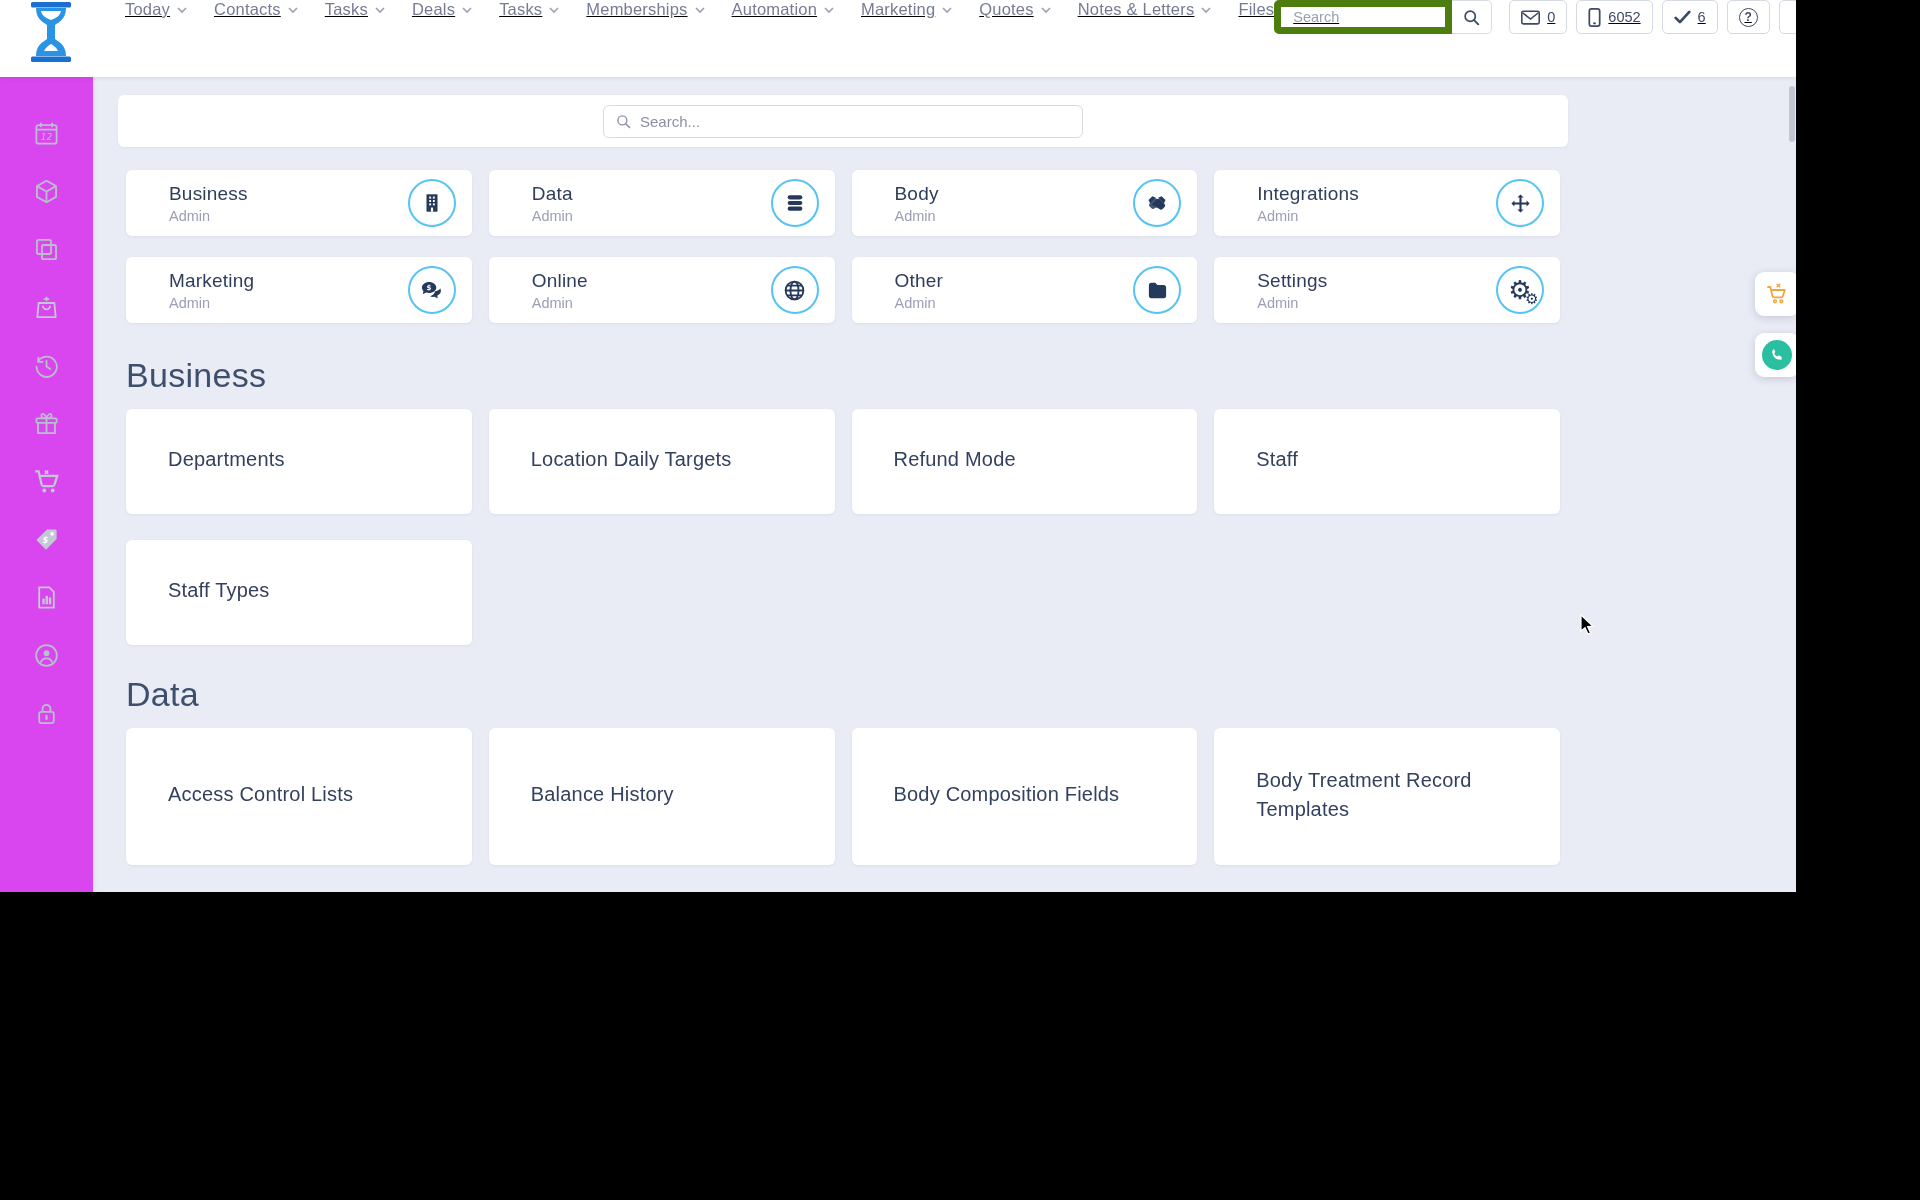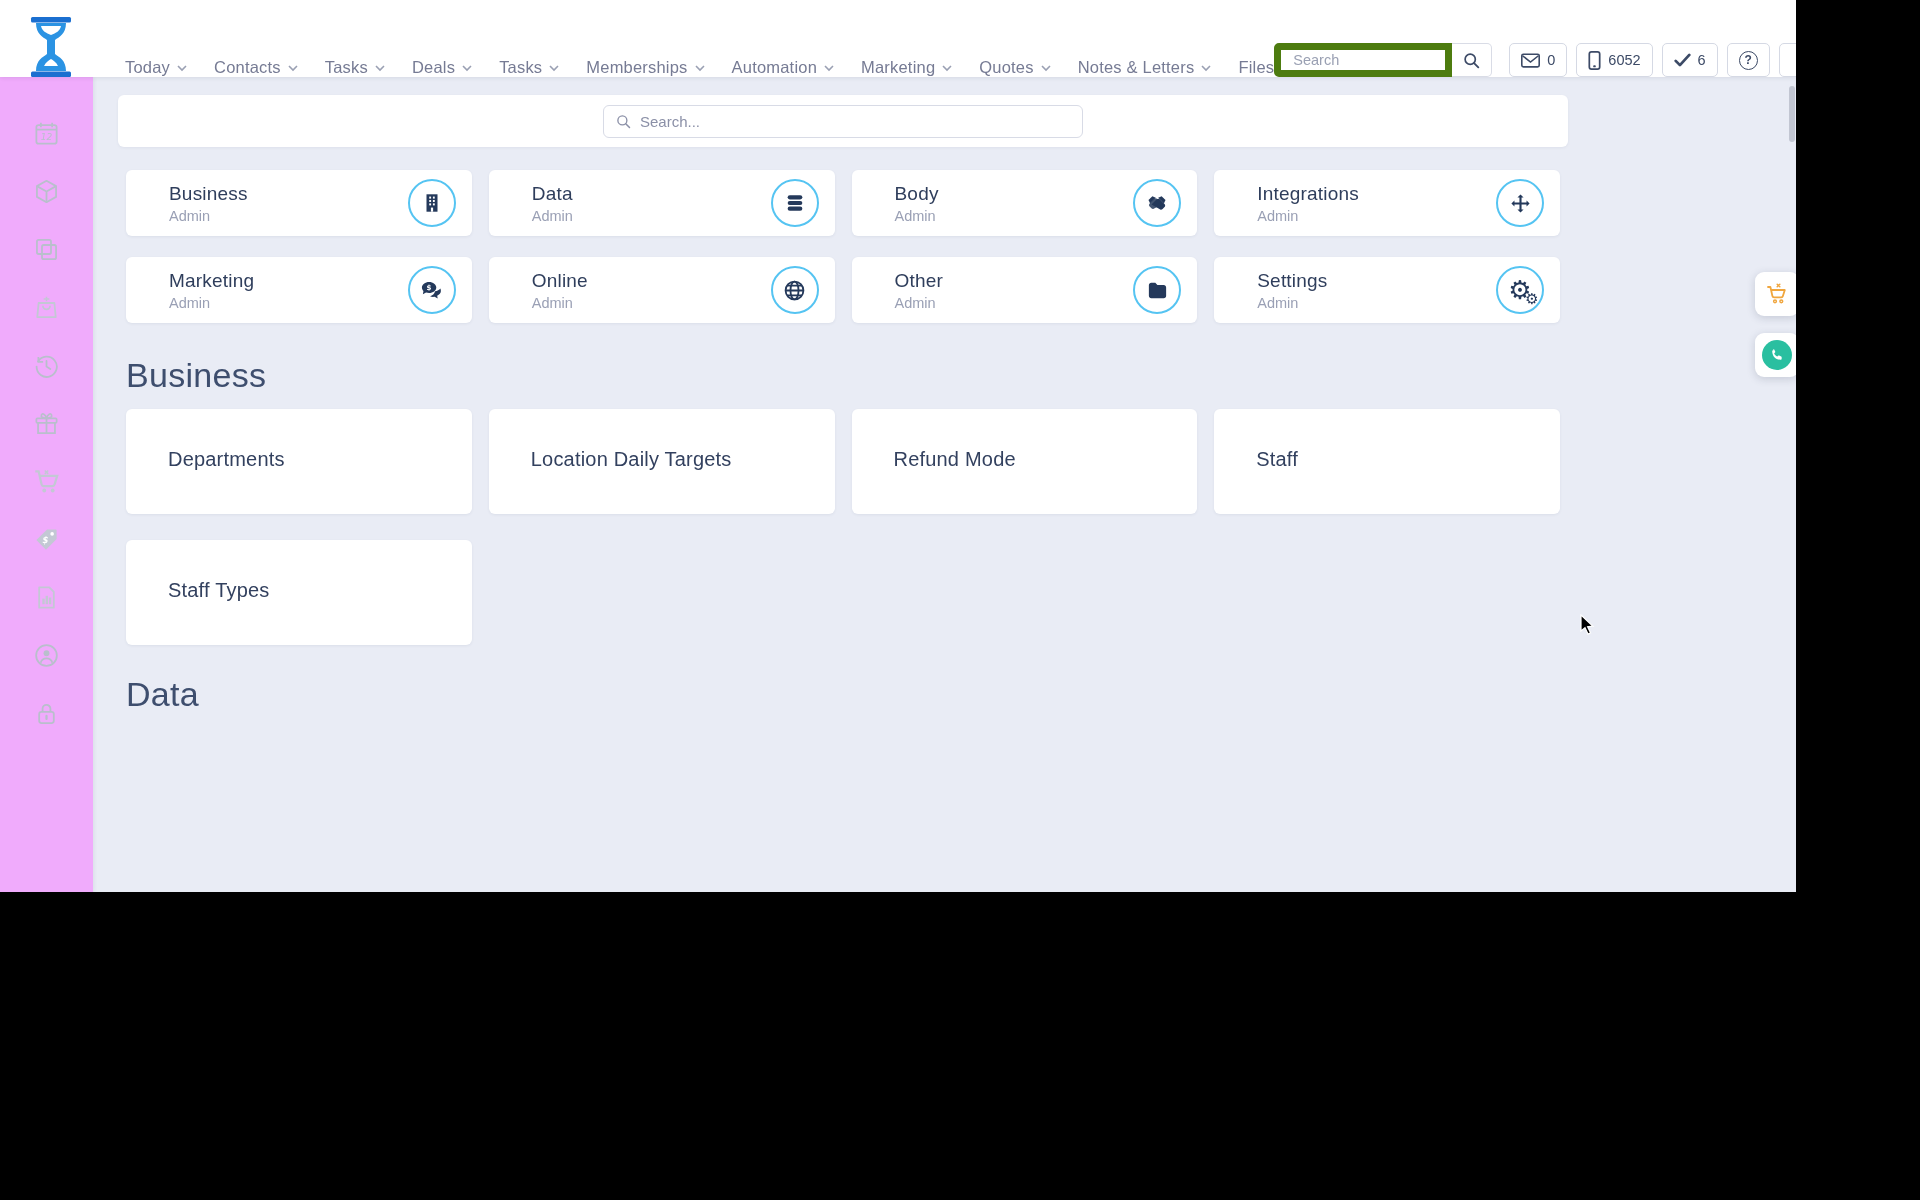--- a/index.html
+++ b/index.html
@@ -1,36 +1,36 @@
 <!DOCTYPE html>
 <html><head>
 <meta charset="utf-8">
 <style>
   * { margin:0; padding:0; box-sizing:border-box; }
   html,body { width:1920px; height:1200px; background:#000; font-family:"Liberation Sans","DejaVu Sans",sans-serif; overflow:hidden; }
 
   .app { position:absolute; left:0; top:0; width:1796px; height:892px; background:#e9ecf5; overflow:hidden; }
 
   
-  .topbar { position:absolute; left:0; top:0; width:1796px; height:77px; background:#fff; box-shadow:0 1px 4px rgba(40,50,80,.10); display:flex; align-items:flex-end; padding:0 18px 0 25px; z-index:30; }
+  .topbar { position:absolute; left:0; top:0; width:1796px; height:77px; background:#fff; box-shadow:0 1px 4px rgba(40,50,80,.10); display:flex; align-items:flex-start; padding:0 18px 0 25px; z-index:30;text-decoration:underline; }
   .logo { width:52px; height:60px; flex:0 0 auto; margin-top:2px; }
   .nav { display:flex; align-items:center; gap:27px; margin-left:48px; }
   .nav-item { display:flex; align-items:center; gap:7px; color:#767b94; font-size:16.5px; letter-spacing:.2px; cursor:pointer; white-space:nowrap; }
   .nav-item svg { margin-top:2px; }
 
   .top-right { margin-left:auto; display:flex; align-items:center; gap:9px; }
   .search-group { display:flex; align-items:stretch; height:34px; margin-right:8px; }
   .search-group input { width:178px; border:7px solid #4d7c0f; border-radius:5px 0 0 5px; padding:0 12px; font-size:14.5px; color:#3c4a66; outline:none; background:#fff; }
   .search-group input::placeholder { color:#9aa0b3; }
   .search-btn { width:40px; border:1px solid #d9dce6; border-left:none; border-radius:0 5px 5px 0; background:#fff; display:flex; align-items:center; justify-content:center; cursor:pointer; }
   .badge-btn { height:34px; min-width:40px; border:1px solid #d5d9e4; border-radius:5px; background:#fff; display:flex; align-items:center; justify-content:center; gap:7px; padding:0 11px; color:#3c4a66; font-size:14.5px; cursor:pointer; }
   .badge-btn .qmark { width:19px; height:19px; border:1.6px solid #3c4a66; border-radius:50%; display:flex; align-items:center; justify-content:center; font-size:12px; font-weight:700; }
 
   
-  .sidebar { position:absolute; left:0; top:77px; width:93px; height:815px; background:#f0abfc; box-shadow:1px 0 4px rgba(40,50,80,.08); display:flex; flex-direction:column; align-items:center; padding-top:42px; gap:30px; z-index:20;font-style:italic; }
+  .sidebar { position:absolute; left:0; top:77px; width:93px; height:815px; background:#d946ef; box-shadow:1px 0 4px rgba(40,50,80,.08); display:flex; flex-direction:column; align-items:center; padding-top:42px; gap:30px; z-index:20;font-style:italic; }
   .side-icon { width:28px; height:28px; display:flex; align-items:center; justify-content:center; cursor:pointer; }
 
   
   .main { position:absolute; left:93px; top:77px; width:1504px; height:815px; overflow:hidden; padding:18px 29px 0 25px; }
   .search-strip { background:#fff; border-radius:6px; height:52px; box-shadow:0 1px 3px rgba(40,50,80,.06); display:flex; align-items:center; justify-content:center; }
   .content-search { width:480px; height:33px; border:1px solid #d8dbe6; border-radius:6px; display:flex; align-items:center; padding:0 12px; gap:9px; background:#fff; }
   .content-search input { border:none; outline:none; flex:1; font-size:15px; color:#3c4a66; background:transparent; }
   .content-search input::placeholder { color:#8b90a7; }
 
   .cat-grid { display:grid; grid-template-columns:repeat(4,1fr); gap:21px 17px; margin:23px 8px 0 8px; }
@@ -389,20 +389,34 @@
         </div>
       <div class="link-card h105">
           <span>Staff</span>
         </div>
       <div class="link-card h105">
           <span>Staff Types</span>
         </div>
     </div>
 
     <div class="section-title data">Data</div>
+    <div class="link-grid">
+      <div class="link-card h137">
+          <span>Access Control Lists</span>
+        </div>
+      <div class="link-card h137">
+          <span>Balance History</span>
+        </div>
+      <div class="link-card h137">
+          <span>Body Composition Fields</span>
+        </div>
+      <div class="link-card h137">
+          <span>Body Treatment Record Templates</span>
+        </div>
+    </div>
   </div>
 
   <div class="float-card float-cart">
     <svg width="24" height="24" viewBox="0 0 24 24">
         <path d="M3 5h2.4l2 9a1.8 1.8 0 0 0 1.8 1.4h6.9a1.8 1.8 0 0 0 1.8-1.4L19.8 8H6" fill="none" stroke="#f0a63e" stroke-width="1.8" stroke-linecap="round" stroke-linejoin="round"></path>
         <circle cx="10" cy="19.3" r="1.4" fill="none" stroke="#f0a63e" stroke-width="1.5"></circle>
         <circle cx="16.3" cy="19.3" r="1.4" fill="none" stroke="#f0a63e" stroke-width="1.5"></circle>
         <path d="M12.2 2.2l2.6 2.6M14.8 2.2l-2.6 2.6" stroke="#f0a63e" stroke-width="1.5" stroke-linecap="round"></path>
       </svg>
   </div>

